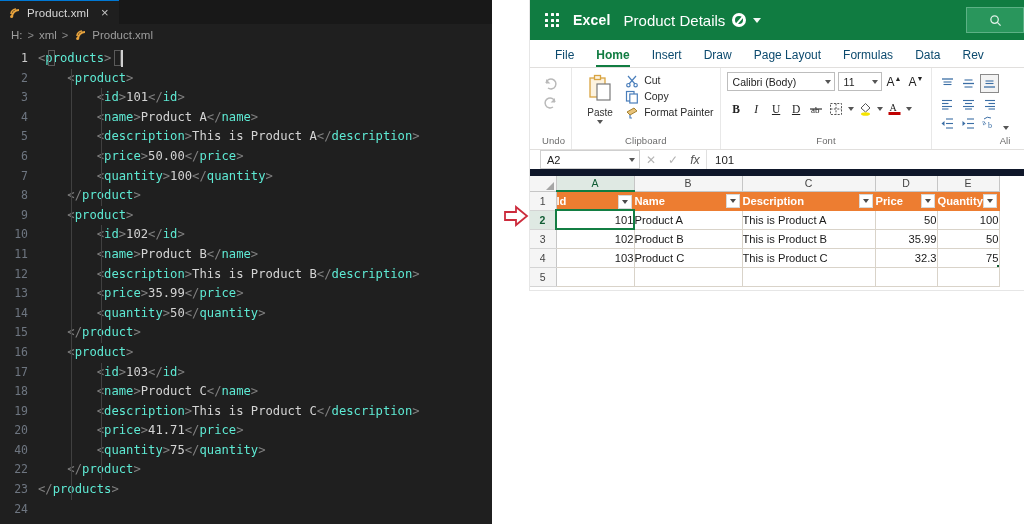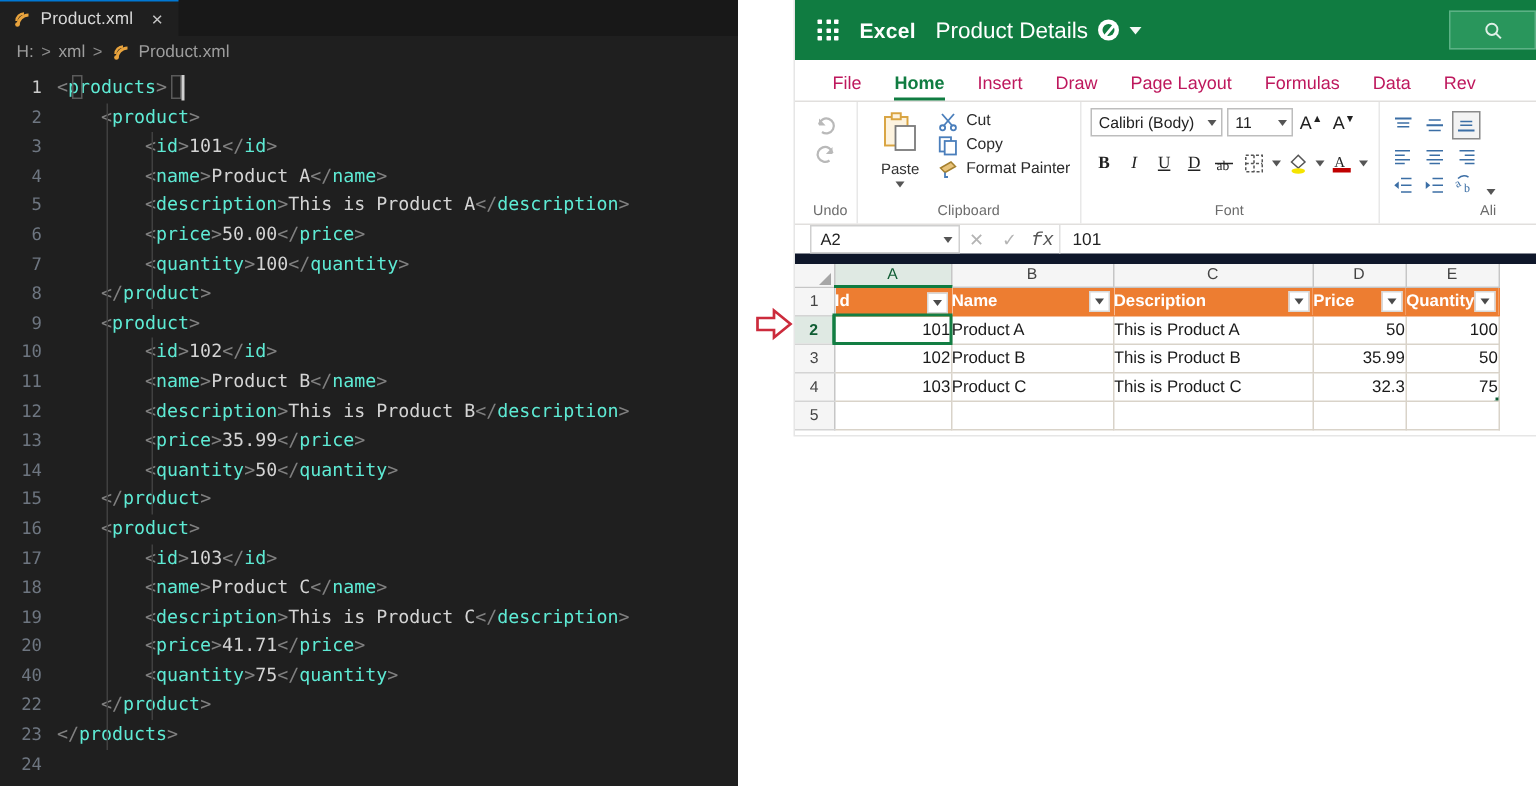--- a/index.html
+++ b/index.html
@@ -123,21 +123,21 @@
   }
   .mag-icon { width: 13px; height: 13px; }
 
   #ribbon-tabs {
     height: 28px; background: #ffffff;
     display: flex; align-items: flex-end;
     padding-left: 14px; gap: 0;
     border-bottom: 1px solid #e1dfdd;
   }
   .rtab {
-    font-size: 12px; color: #be185d;
+    font-size: 12px; color: #0c4a6e;
     padding: 0 11px 5px 11px;
     position: relative; white-space: nowrap;
   }
   .rtab.active { color: #107c41; font-weight: bold; }
   .rtab.active::after {
     content: ""; position: absolute; left: 11px; right: 11px; bottom: 0;
     height: 2.5px; background: #107c41;
   }
 
   #ribbon {
@@ -171,21 +171,21 @@
   }
   .clip-items { display: flex; flex-direction: column; gap: 2px; padding-top: 2px; }
   .clip-item { display: flex; gap: 5px; font-size: 10.5px; color: #2b2b2b; }
 
   .font-row1 { display: flex; align-items: center; gap: 3px; }
   .font-name-box, .font-size-box {
     height: 19px; border: 1px solid #bdbdbd; background: #fff;
     display: flex; align-items: center; justify-content: space-between;
     padding: 0 3px 0 5px; font-size: 10.5px; color: #222;
   }
-  .font-name-box { width: 88px; }
+  .font-name-box { width: 108px; }
   .font-size-box { width: 44px; }
   .mini-chev {
     width: 0; height: 0; border-left: 3px solid transparent;
     border-right: 3px solid transparent; border-top: 4px solid #555;
   }
   .aa-btn { font-size: 12px; color: #222; padding: 0 2px; position: relative; }
   .aa-btn sup { font-size: 7px; }
   .font-row2 { display: flex; align-items: center; gap: 1px; margin-top: 5px; }
   .fbtn {
     width: 19px; height: 19px; display: flex; align-items: center;
@@ -211,21 +211,21 @@
     height: 26px; display: flex; align-items: center;
     padding-left: 10px; gap: 0;
     border-bottom: 7px solid #0f172a; background: #fff;
   }
   #name-box {
     width: 100px; height: 19px; border: 1px solid #cfcfcf;
     display: flex; align-items: center; justify-content: space-between;
     padding: 0 4px 0 6px; font-size: 11px; color: #222;
   }
   .fb-btn { width: 22px; text-align: center; font-size: 12px; color: #b4b4b4; }
-  .fx-mark { font-family: Liberation Mono, monospace; font-style: italic; font-size: 12.5px; color: #555; }
+  .fx-mark { font-family: Liberation Sans, sans-serif; font-style: italic; font-size: 12.5px; color: #555; }
   #formula-input {
     flex: 1; font-size: 11.5px; color: #222; padding-left: 8px;
     border-left: 1px solid #e0e0e0; height: 19px;
     display: flex; align-items: center;
   }
 
   
   #grid-wrap { position: relative; background: #fff; }
   table.sheet { border-collapse: collapse; table-layout: fixed; }
   table.sheet td, table.sheet th { padding: 0; }

